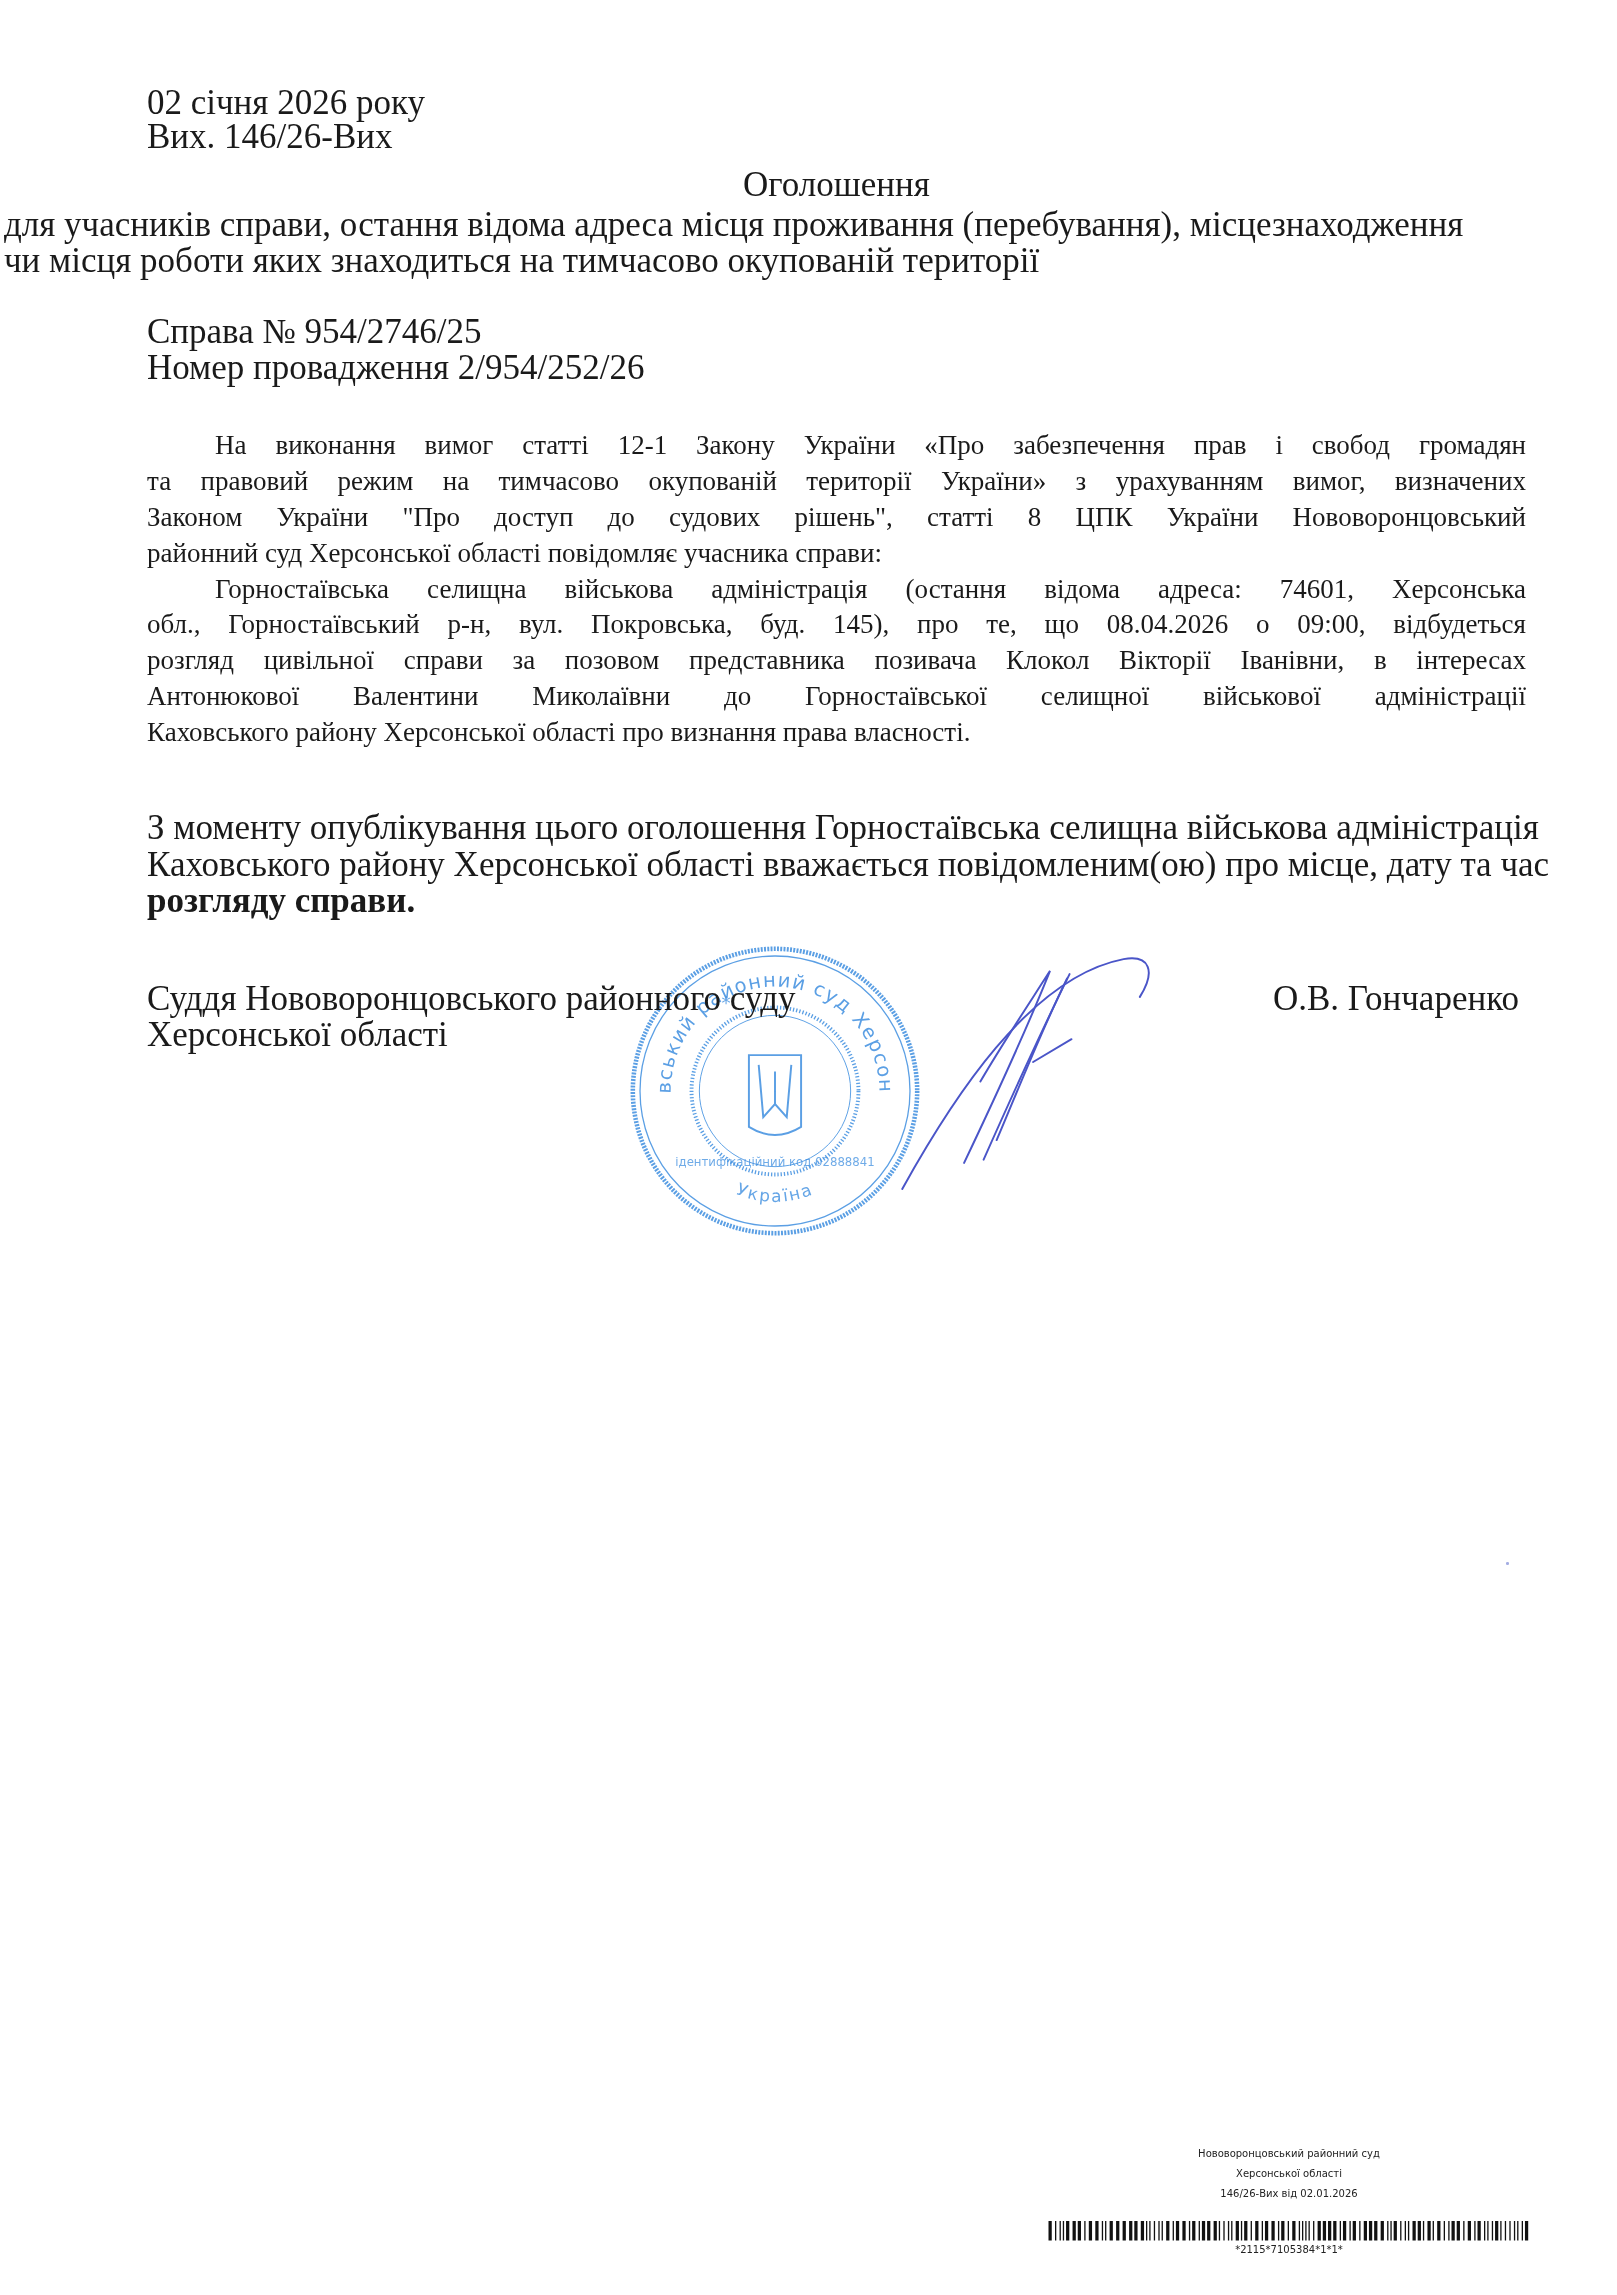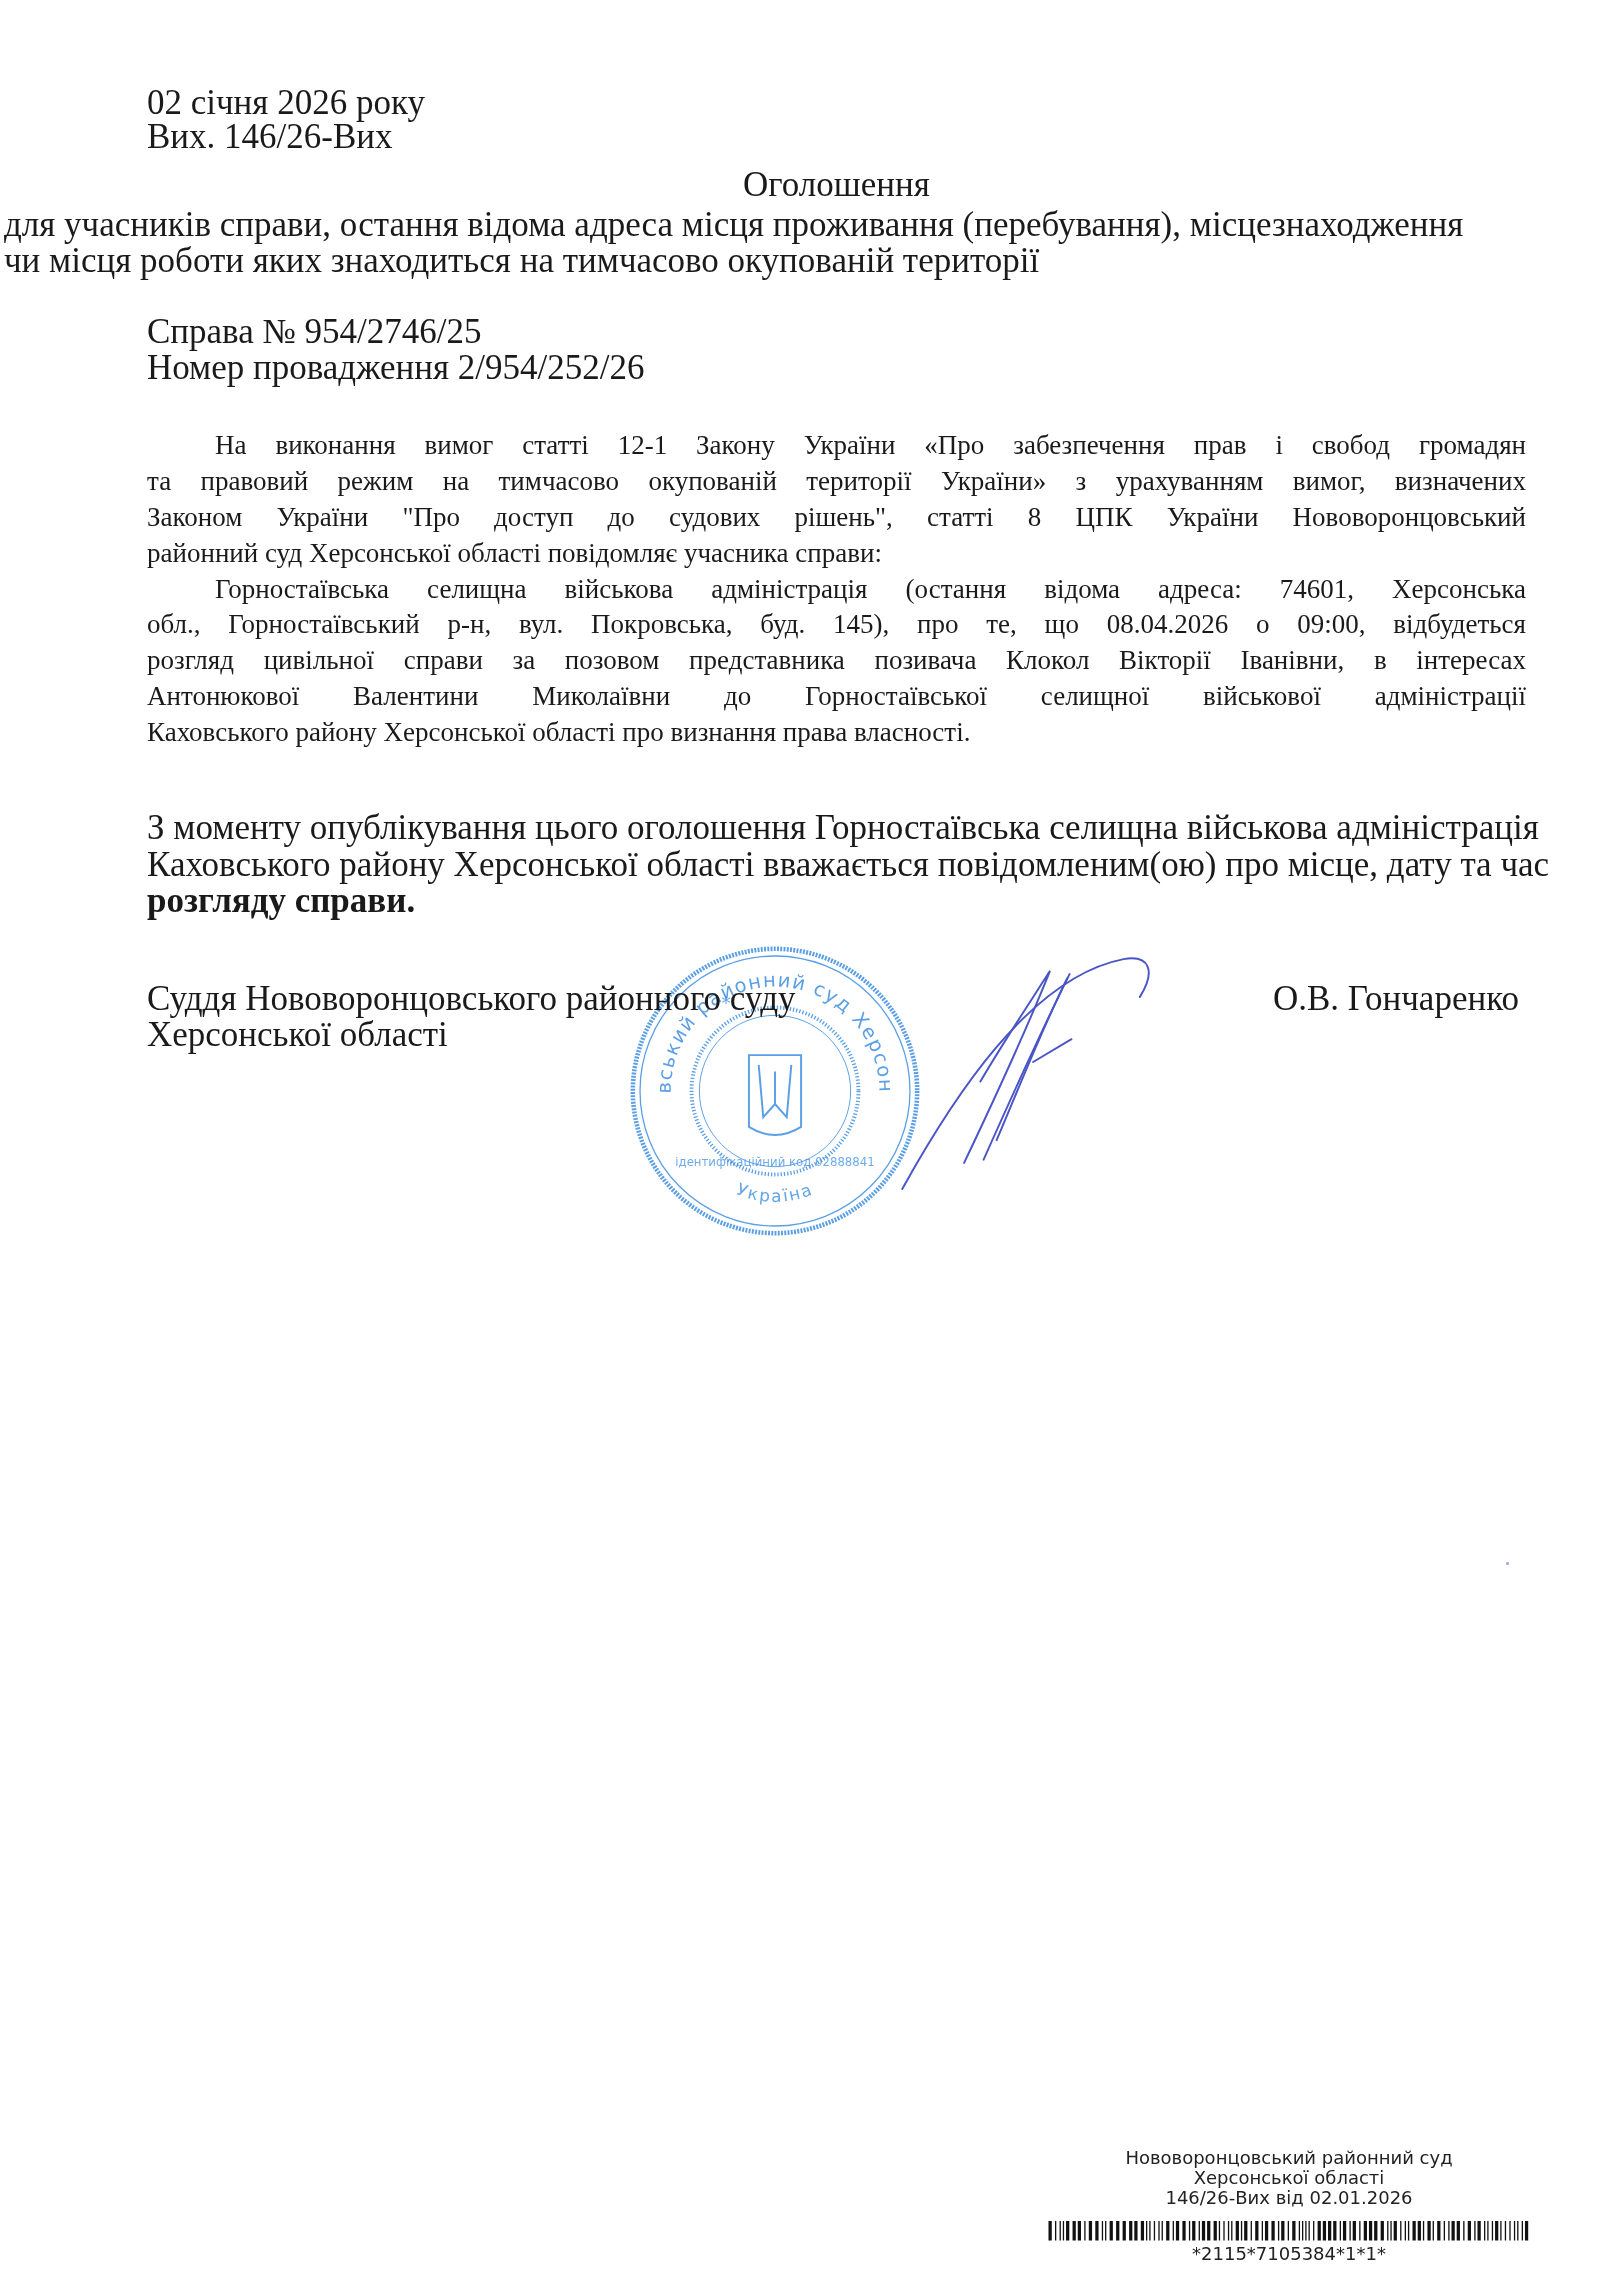--- a/index.html
+++ b/index.html
@@ -16,21 +16,21 @@
     position: absolute; left: 147px; width: 1379px;
     font-size: 27px; line-height: 1; text-align: justify; text-align-last: justify;
     white-space: nowrap; overflow: visible;
   }
   .just-line.last { text-align-last: left; }
   .indent { text-indent: 68px; }
 
   #stamp { position: absolute; left: 625px; top: 941px; width: 300px; height: 300px; }
   #signature { position: absolute; left: 899px; top: 938px; width: 651px; height: 287px; }
 
-  .reg { font-family: "DejaVu Sans", sans-serif; font-size: 18px; color: #222; text-align: center; position: absolute; left: 1048px; width: 482px; line-height: 1; }
+  .reg { font-family: "DejaVu Sans", sans-serif; font-size: 10px; color: #222; text-align: center; position: absolute; left: 1048px; width: 482px; line-height: 1; }
   #barcode { position: absolute; left: 1048px; top: 2221px; width: 482px; height: 19.5px; }
   .speck { position: absolute; left: 1506px; top: 1562px; width: 3.3px; height: 2.6px; background: #7c8ad6; border-radius: 1.3px; opacity: .7; }
 </style>
 </head>
 <body>
 
 <div class="abs t" style="left:147px; top:85px;">02 січня 2026 року</div>
 <div class="abs t" style="left:147px; top:119px;">Вих. 146/26-Вих</div>
 
 <div class="abs t bold" style="left:743px; top:167px;">Оголошення</div>

